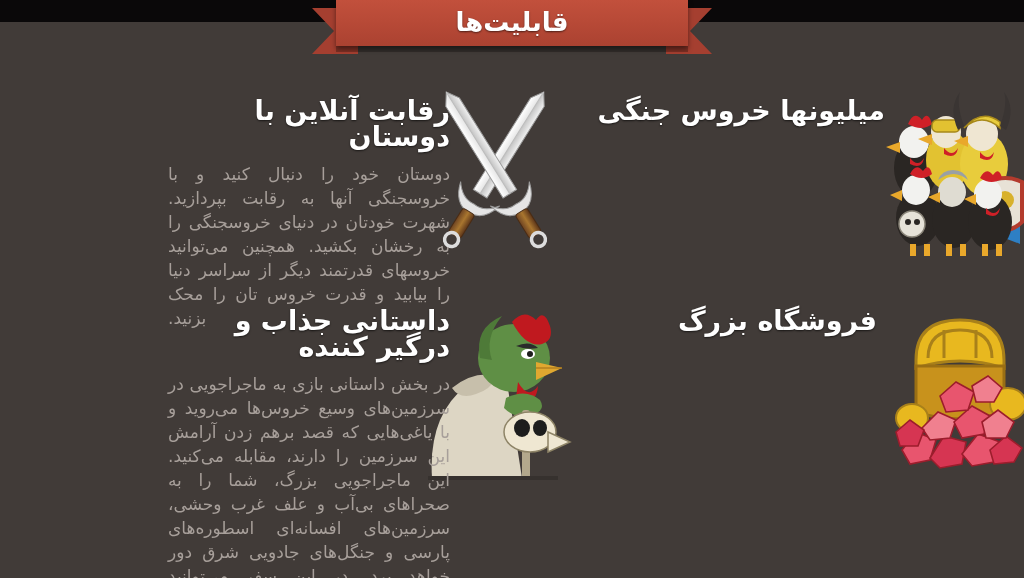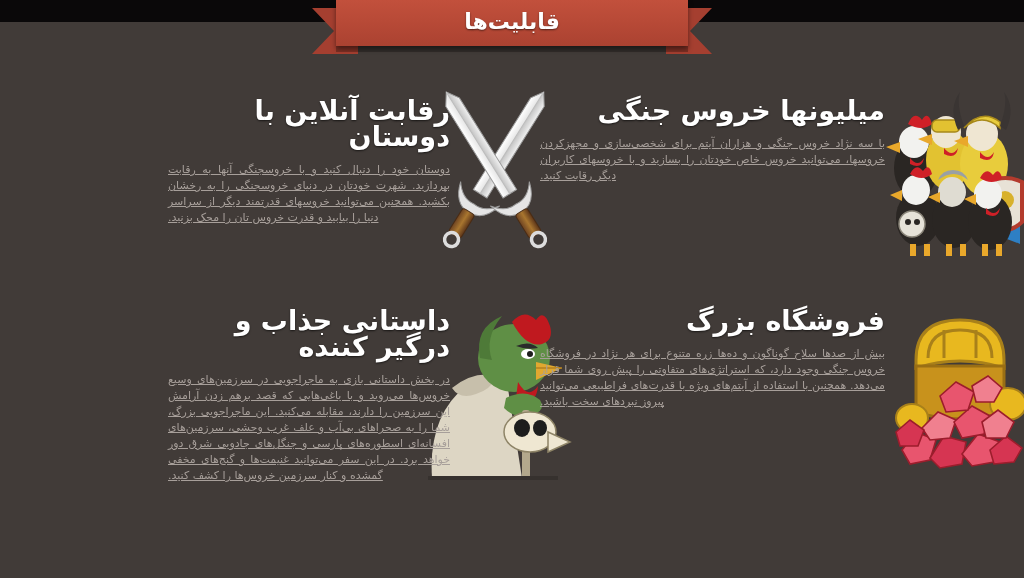--- a/index.html
+++ b/index.html
@@ -35,49 +35,49 @@
     background:linear-gradient(180deg,#c2503c 0%,#b84a37 45%,#ab4231 100%);
     box-shadow:0 3px 5px rgba(0,0,0,.45);
   }
   .ribbon-center:after{
     content:"";position:absolute;left:0;right:0;bottom:-6px;height:6px;
     background:rgba(0,0,0,.25);
   }
   .ribbon-title{
     position:absolute;left:0;right:0;top:7px;
     text-align:center;
-    font-size:22px;font-weight:bold;color:#ffffff;
+    font-size:26px;font-weight:bold;color:#ffffff;
     letter-spacing:0;
     text-shadow:0 1px 2px rgba(0,0,0,.55);
     line-height:30px;
   }
   
   .grid{
     position:absolute;left:0;top:58px;width:1024px;height:520px;
   }
   .cell{position:absolute;}
   .cell .txt{position:absolute;text-align:right;direction:rtl;}
   .f-title{
     font-size:27px;font-weight:bold;color:#ffffff;
     margin:0 0 12px 0;line-height:26px;
     text-shadow:0 1px 2px rgba(0,0,0,.6);
   }
   .f-body{
-    font-size:11px;line-height:16px;color:#a79f9a;
-    margin:0;text-align:justify;text-align-last:left;text-decoration:underline;
+    font-size:17px;line-height:24px;color:#a79f9a;
+    margin:0;text-align:justify;text-align-last:left;
   }
   
   #cell-online   {left:150px;top:40px;width:300px;height:210px;}
   #cell-online .txt{right:0;top:0;width:282px;}
   #cell-roosters {left:540px;top:40px;width:345px;height:210px;}
   #cell-roosters .txt{right:0;top:0;width:345px;}
   #cell-story    {left:150px;top:250px;width:300px;height:230px;}
   #cell-story .txt{right:0;top:0;width:282px;margin-left:29px;}
   #cell-shop     {left:540px;top:250px;width:345px;height:215px;}
-  #cell-shop .txt{right:0;top:0;width:345px;}
+  #cell-shop .txt{right:8px;top:0;width:345px;}
 
   
   .art-swords{left:420px;top:12px;width:150px;height:195px;}
   .art-army  {left:880px;top:14px;width:146px;height:190px;}
   .art-sage  {left:418px;top:248px;width:158px;height:180px;}
   .art-chest {left:882px;top:242px;width:146px;height:170px;}
   .art-swords,.art-army,.art-sage,.art-chest{position:absolute;}
   svg{display:block;overflow:visible;}
 </style>
 </head>
@@ -246,35 +246,33 @@
         <polygon points="58,96 74,82 92,92 86,110 64,112" fill="#e8556e"></polygon>
         <polygon points="90,86 106,76 120,88 112,102 94,102" fill="#f0808f"></polygon>
         <polygon points="14,132 28,120 42,130 36,146 18,146" fill="#d63552"></polygon>
       </g>
     </svg>
   </div>
 
   <div class="cell" id="cell-roosters">
     <div class="txt">
       <h3 class="f-title">میلیونها خروس جنگی</h3>
-      <p class="f-body">با سه نژاد خروس جنگی و هزاران آیتم برای شخصی‌سازی و مجهزکردن خروسها، می‌توانید خروس خاص خودتان را بسازید و با خروسهای کاربران دیگر رقابت کنید.</p>
     </div>
   </div>
 
   <div class="cell" id="cell-online">
     <div class="txt">
       <h3 class="f-title">رقابت آنلاین با دوستان</h3>
       <p class="f-body">دوستان خود را دنبال کنید و با خروسجنگی آنها به رقابت بپردازید. شهرت خودتان در دنیای خروسجنگی را به رخشان بکشید. همچنین می‌توانید خروسهای قدرتمند دیگر از سراسر دنیا را بیابید و قدرت خروس تان را محک بزنید.</p>
     </div>
   </div>
 
   <div class="cell" id="cell-shop">
     <div class="txt">
       <h3 class="f-title">فروشگاه بزرگ</h3>
-      <p class="f-body">بیش از صدها سلاح گوناگون و ده‌ها زره متنوع برای هر نژاد در فروشگاه خروس جنگی وجود دارد، که استراتژی‌های متفاوتی را پیش روی شما قرار می‌دهد. همچنین با استفاده از آیتم‌های ویژه با قدرت‌های فراطبیعی می‌توانید پیروز نبردهای سخت باشید.</p>
     </div>
   </div>
 
   <div class="cell" id="cell-story">
     <div class="txt">
       <h3 class="f-title">داستانی جذاب و درگیر کننده</h3>
       <p class="f-body">در بخش داستانی بازی به ماجراجویی در سرزمین‌های وسیع خروس‌ها می‌روید و با یاغی‌هایی که قصد برهم زدن آرامش این سرزمین را دارند، مقابله می‌کنید. این ماجراجویی بزرگ، شما را به صحراهای بی‌آب و علف غرب وحشی، سرزمین‌های افسانه‌ای اسطوره‌های پارسی و جنگل‌های جادویی شرق دور خواهد برد. در این سفر می‌توانید غنیمت‌ها و گنج‌های مخفی گمشده و کنار سرزمین خروس‌ها را کشف کنید.</p>
     </div>
   </div>
 

